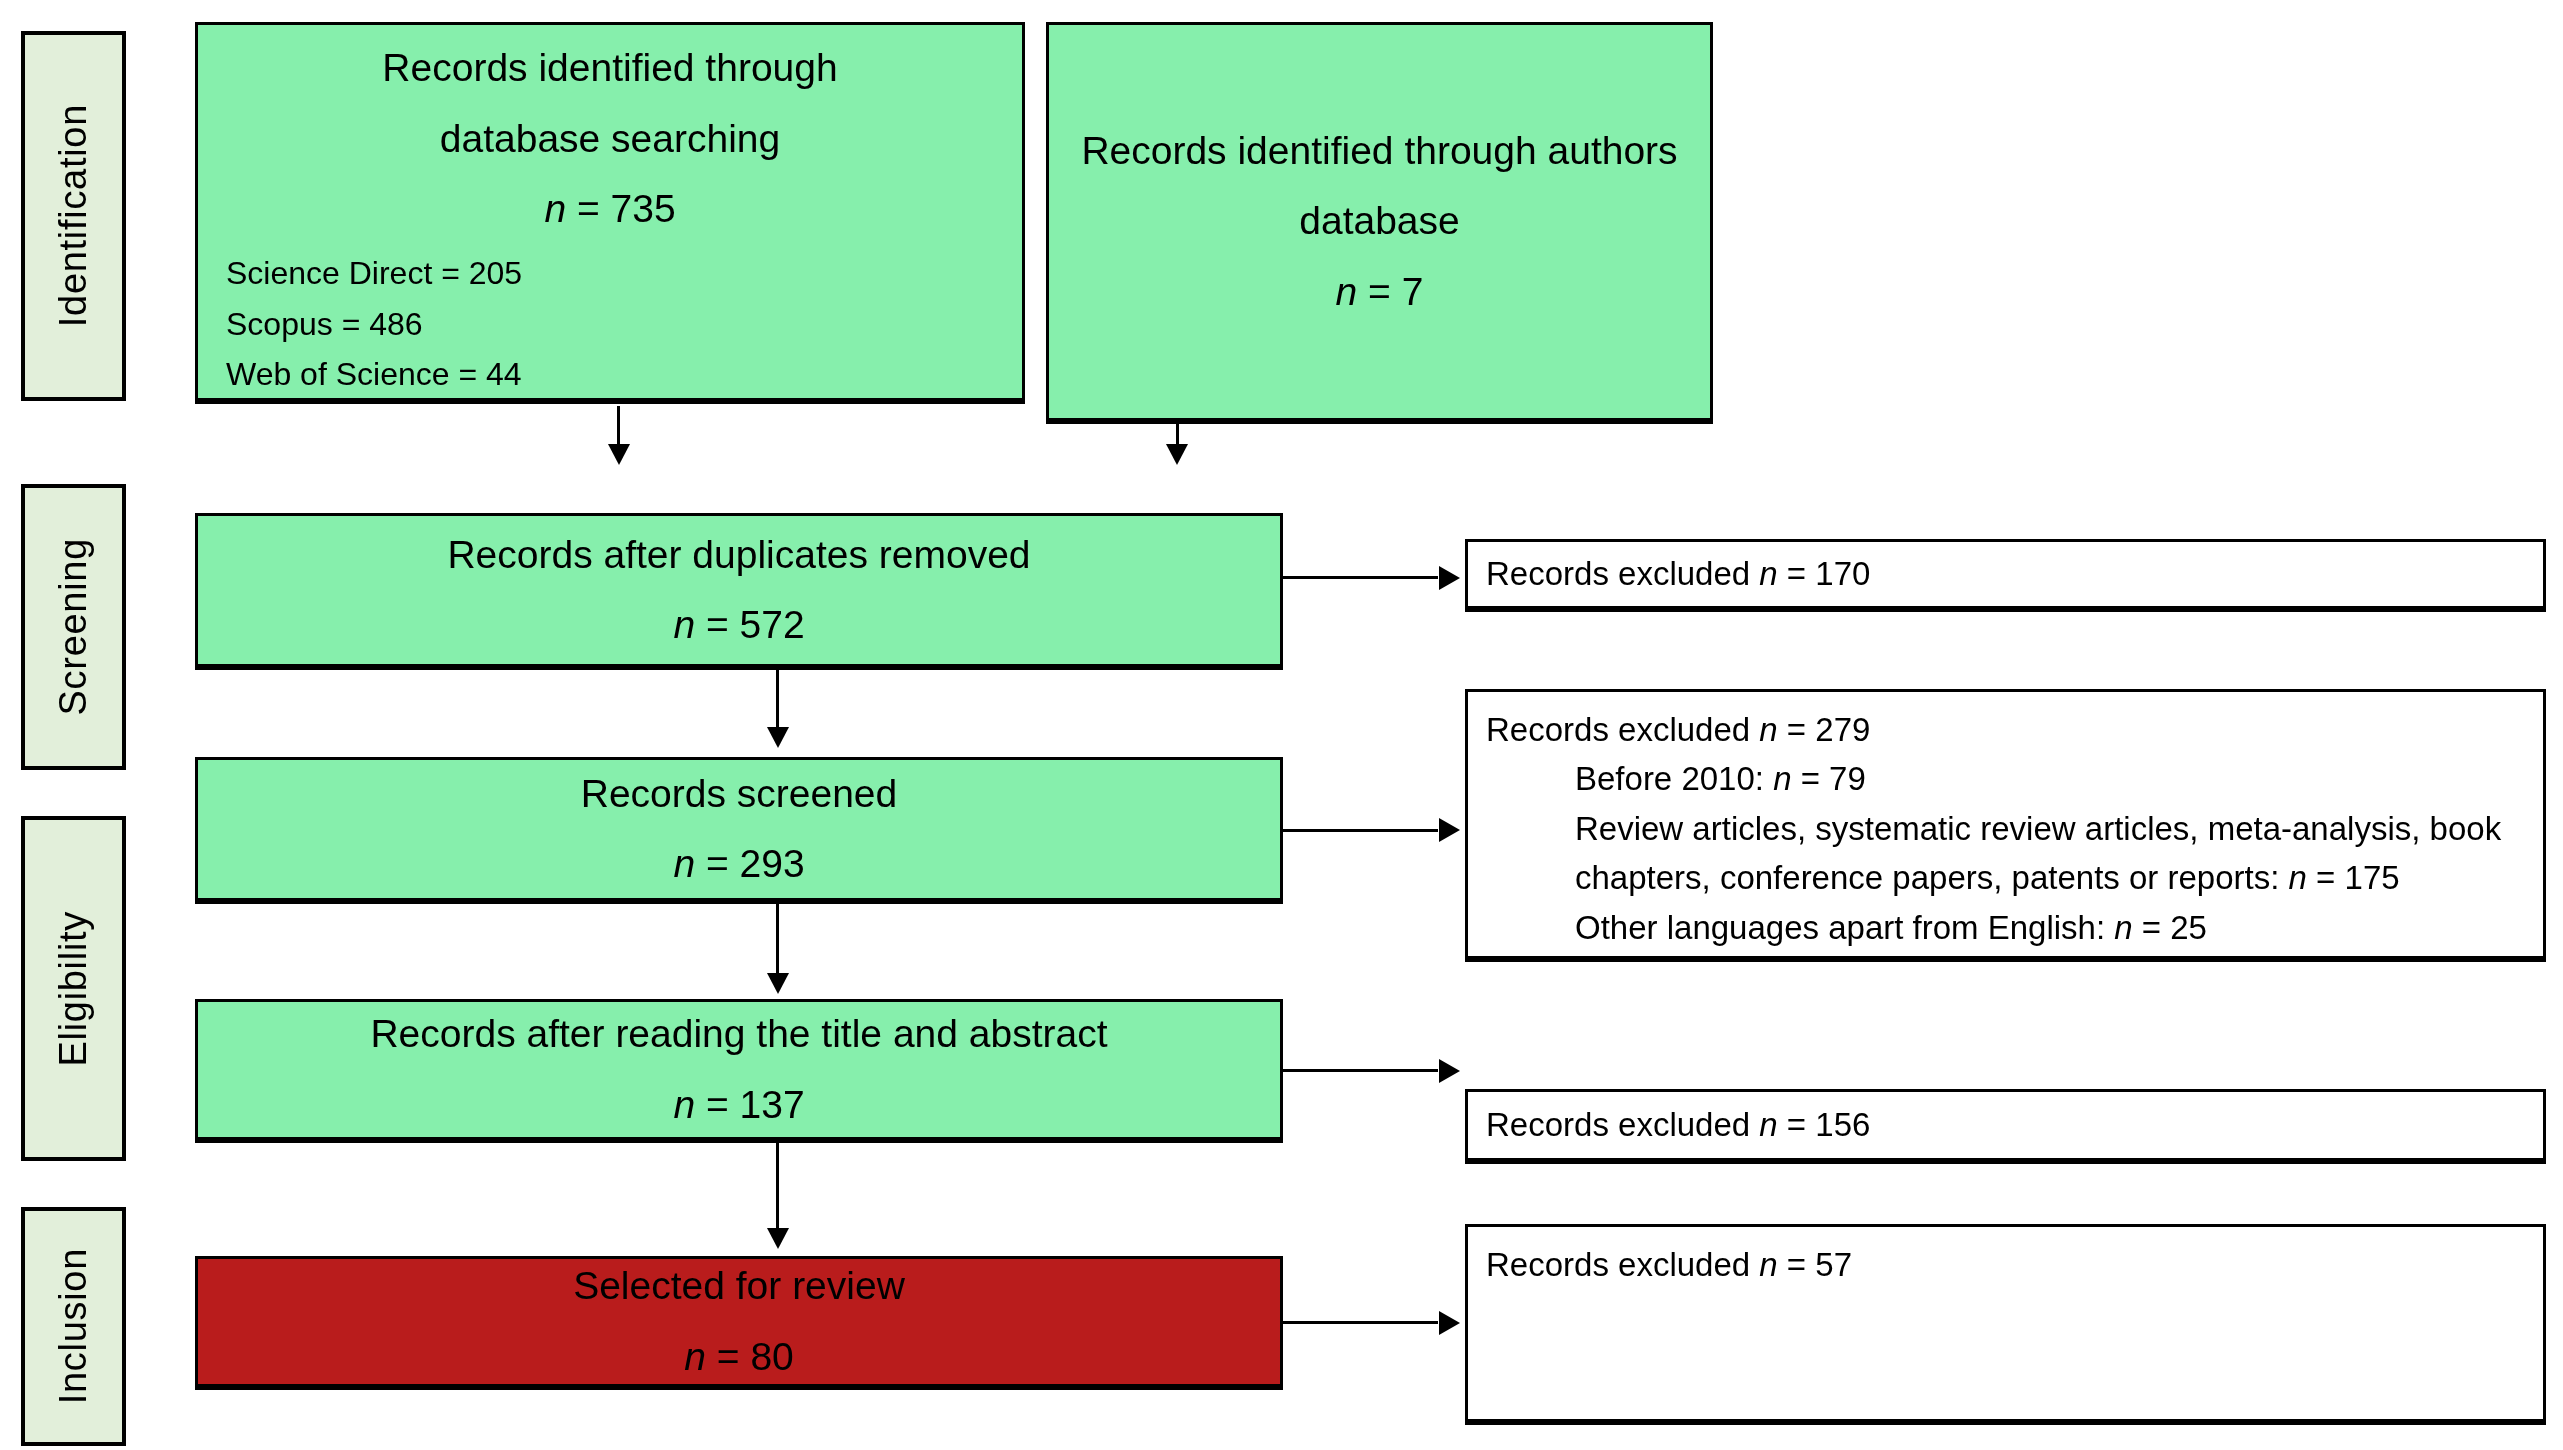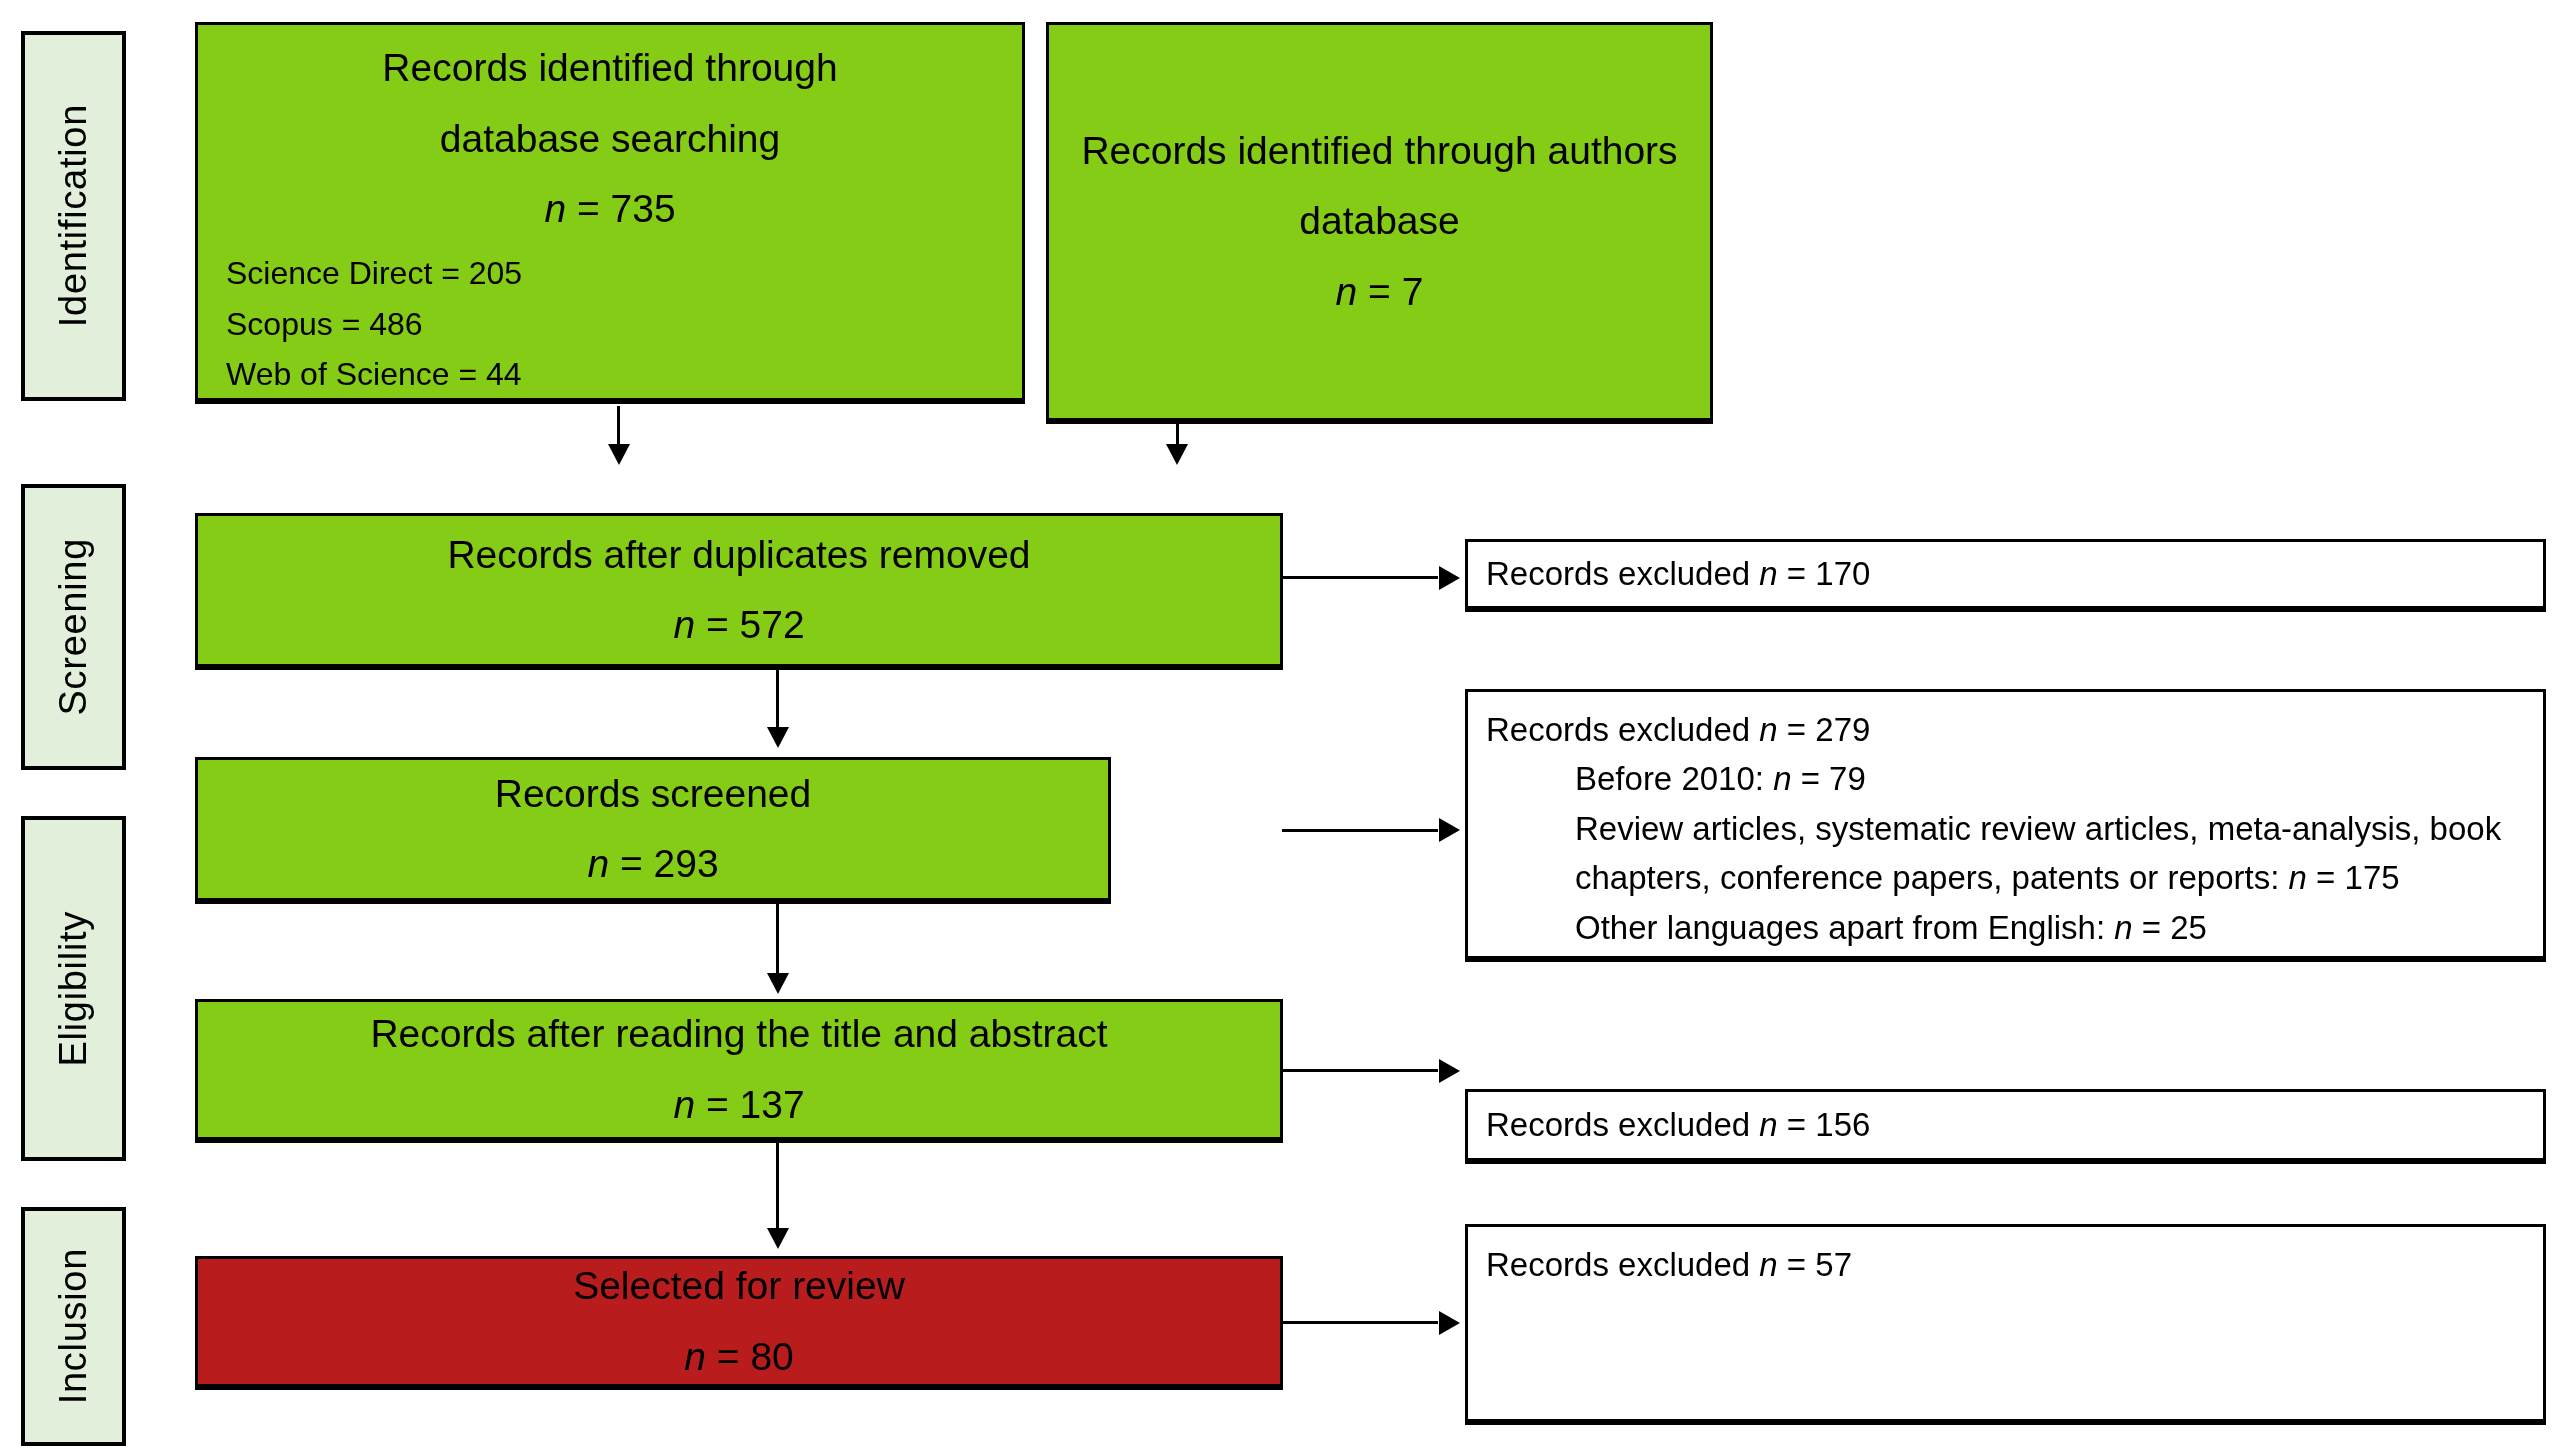--- a/index.html
+++ b/index.html
@@ -27,21 +27,21 @@
     font-size:38px;
     letter-spacing:0.7px;
     white-space:nowrap;
   }
   
   .box{
     position:absolute;
     box-sizing:border-box;
     border:3.5px solid #000;
     border-bottom-width:6.3px;
-    background:#84cc16;
+    background:#86efac;
     display:flex;
     flex-direction:column;
     align-items:center;
     justify-content:center;
     text-align:center;
     font-size:39px;
     line-height:1.8;
   }
   .box .line{display:block;}
   .box1{justify-content:flex-start;padding-top:8.4px;}
@@ -113,21 +113,21 @@
     <span class="line">Records identified through authors</span>
     <span class="line">database</span>
     <span class="line"><i>n</i> = 7</span>
   </div>
 
   <div class="box" style="left:195px;top:513px;width:1088px;height:157px;">
     <span class="line">Records after duplicates removed</span>
     <span class="line"><i>n</i> = 572</span>
   </div>
 
-  <div class="box" style="left:195px;top:757px;width:916px;height:147px;">
+  <div class="box" style="left:195px;top:757px;width:1088px;height:147px;">
     <span class="line">Records screened</span>
     <span class="line"><i>n</i> = 293</span>
   </div>
 
   <div class="box" style="left:195px;top:999px;width:1088px;height:144px;">
     <span class="line">Records after reading the title and abstract</span>
     <span class="line"><i>n</i> = 137</span>
   </div>
 
   <div class="box" style="left: 195px; top: 1256px; width: 1088px; height: 134px; background: #b91c1c;">

